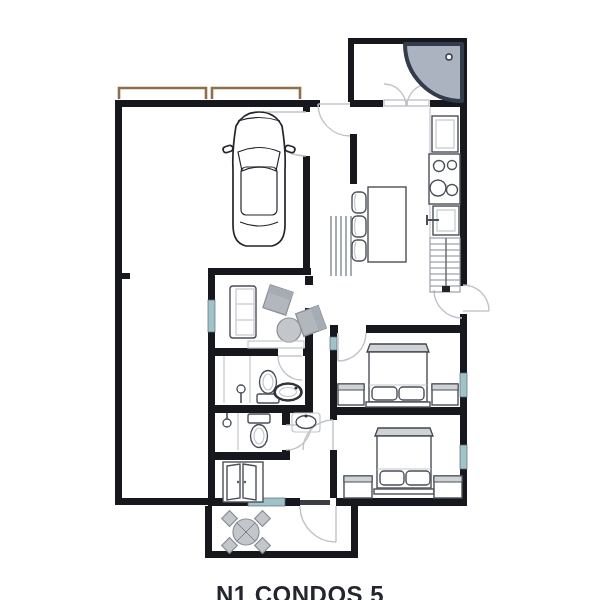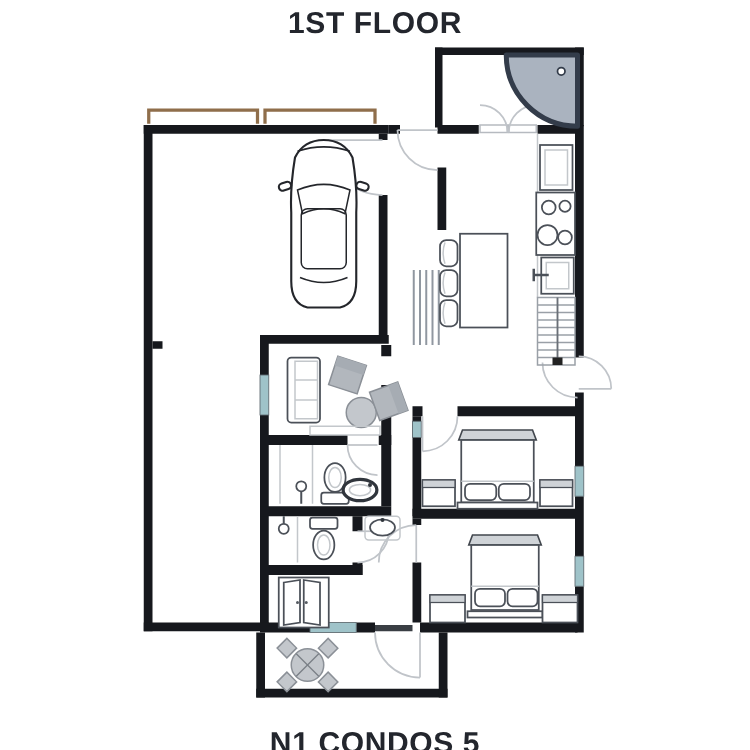--- a/index.html
+++ b/index.html
@@ -27,21 +27,20 @@
   .grayfill{fill:var(--furniture-fill);stroke:var(--furniture-stroke);stroke-width:1.2;}
   .midfill{fill:var(--furniture-mid);stroke:var(--furniture-stroke);stroke-width:1.2;}
   .carline{fill:#fff;stroke:#24262b;stroke-width:1.7;}
   .carthin{fill:none;stroke:#24262b;stroke-width:1.2;}
   .stair{fill:none;stroke:var(--stair-stroke);stroke-width:1.2;}
 </style>
 </head>
 <body>
 
 <div class="page">
-  <div class="title top">1ST FLOOR</div>
   <div class="title bottom">N1 CONDOS 5</div>
 
   <svg width="600" height="600" viewBox="0 0 600 600">
 
     <g>
       <path d="M 119 99 L 119 88 L 206 88 L 206 99" fill="none" stroke="var(--garage-door)" stroke-width="2.6"></path>
       <path d="M 212 99 L 212 88 L 300 88 L 300 99" fill="none" stroke="var(--garage-door)" stroke-width="2.6"></path>
     </g>
 
     <g>

